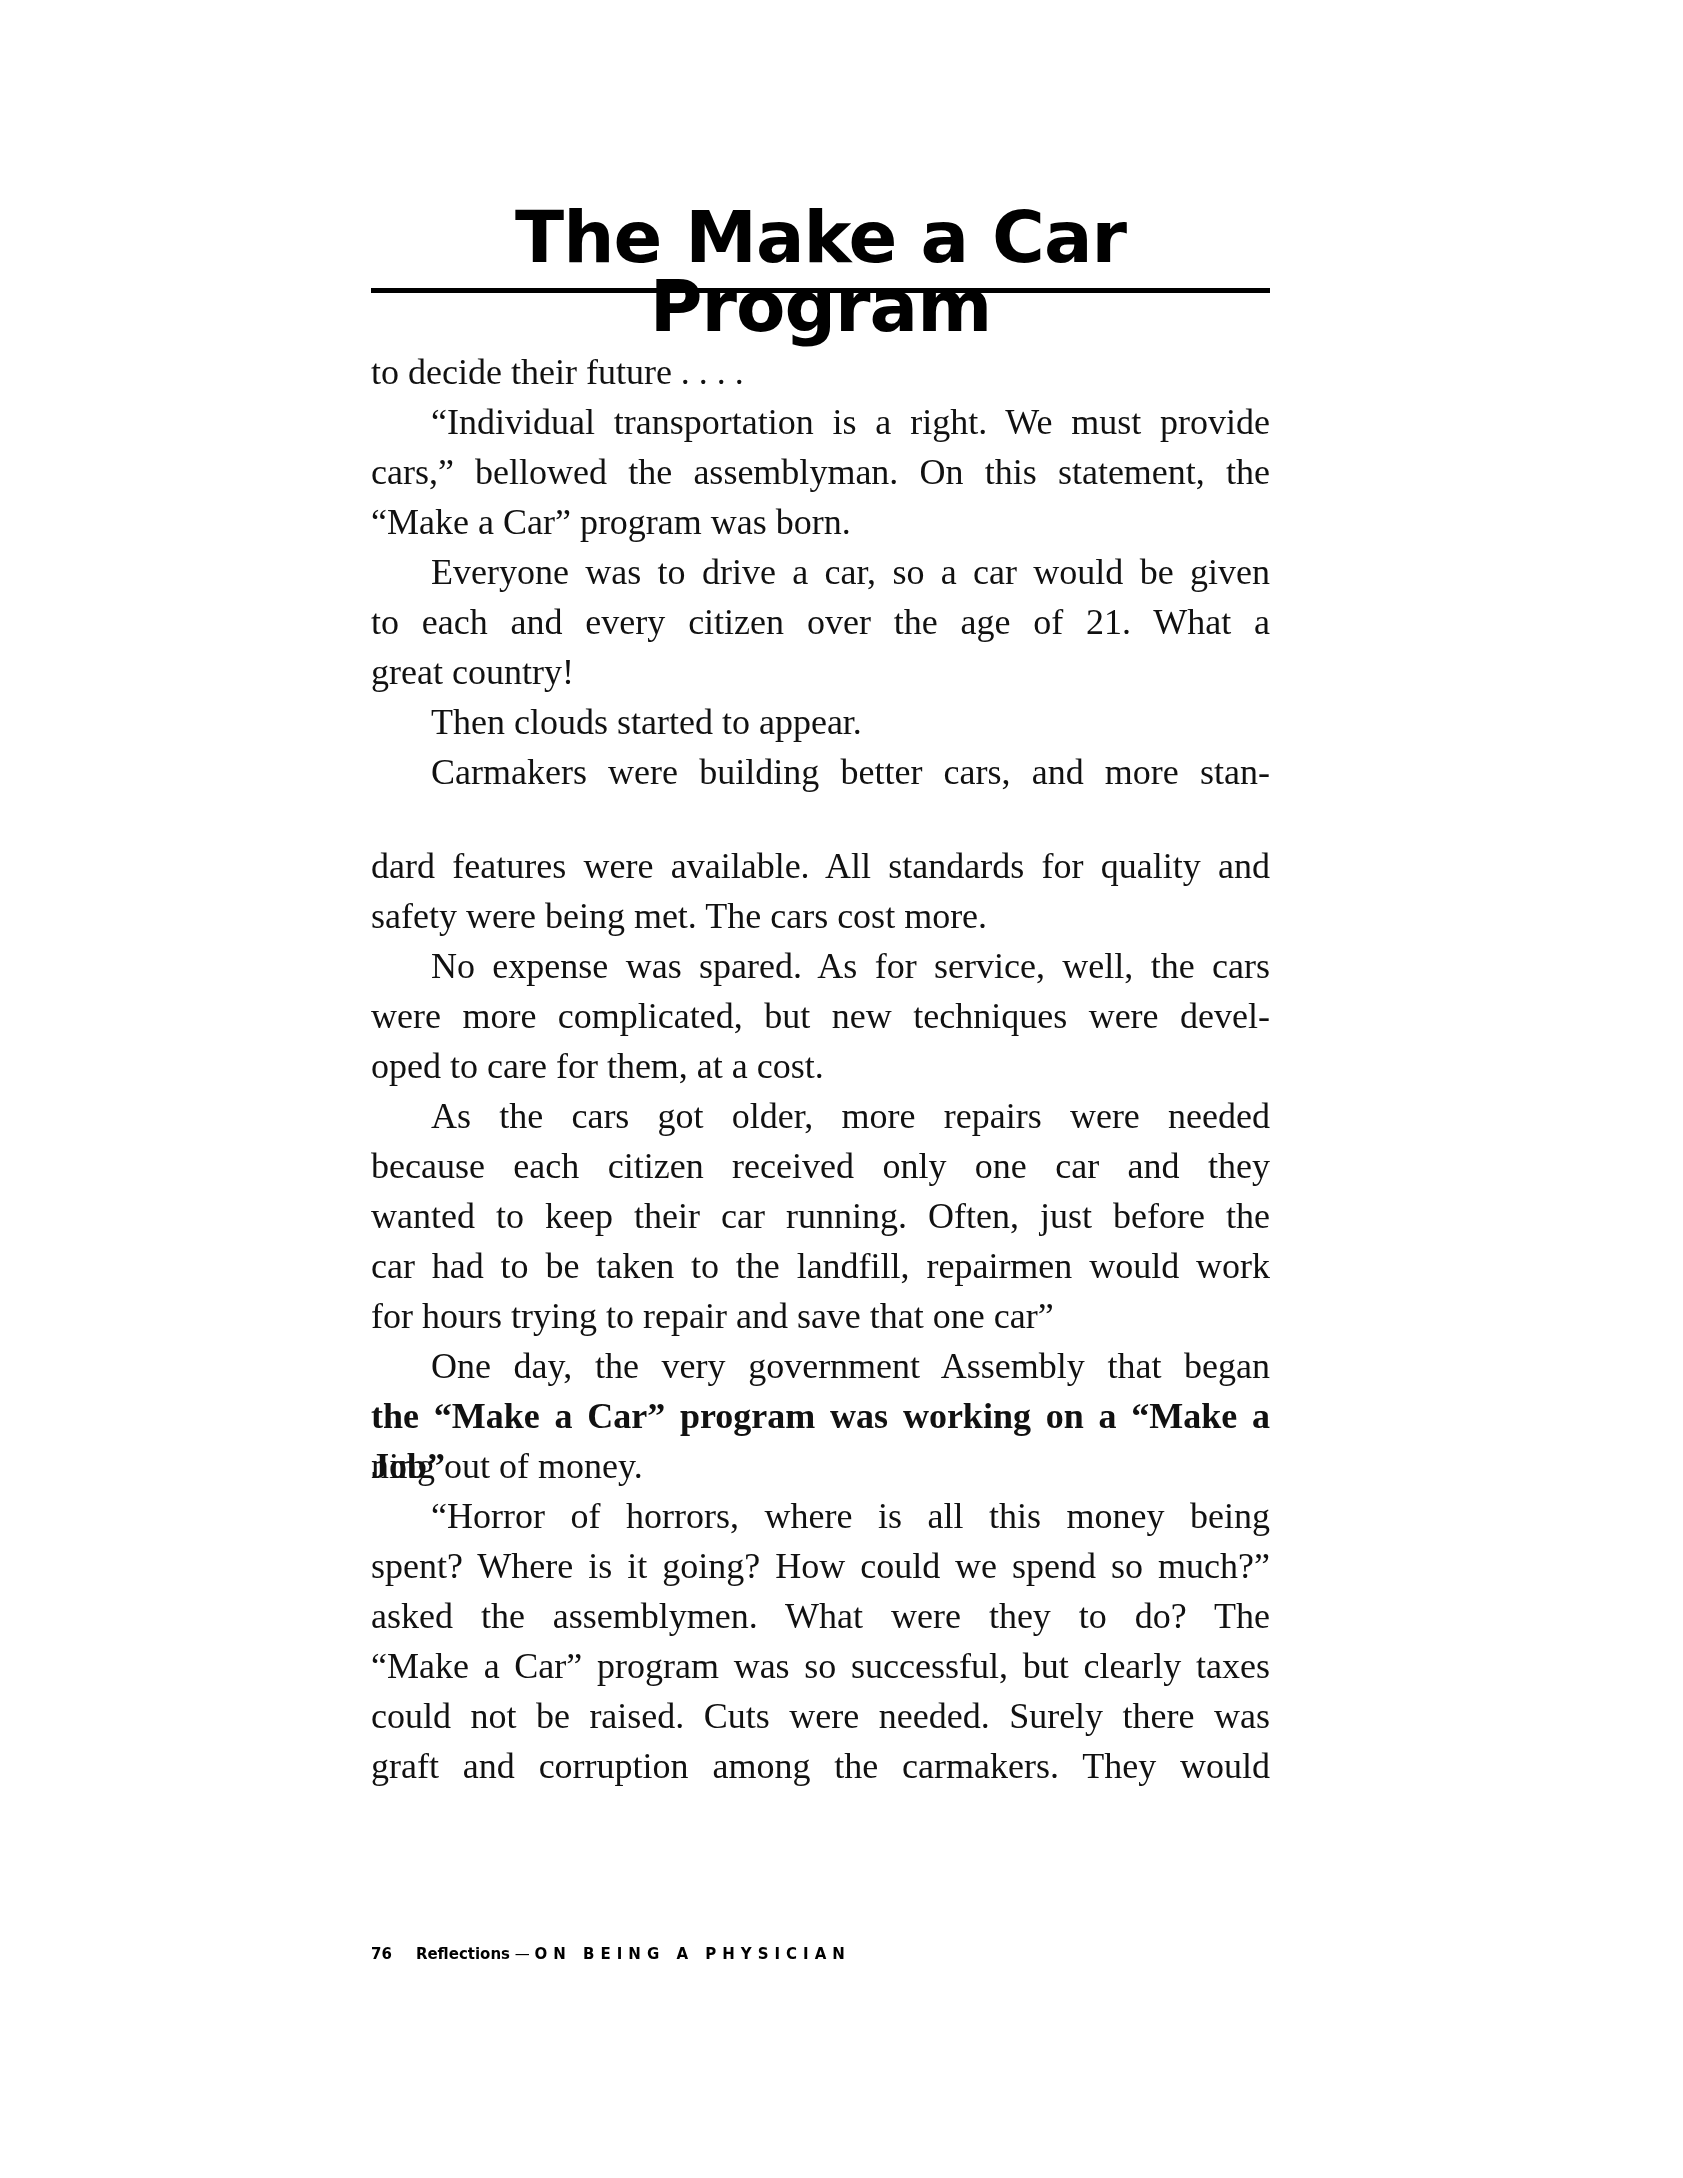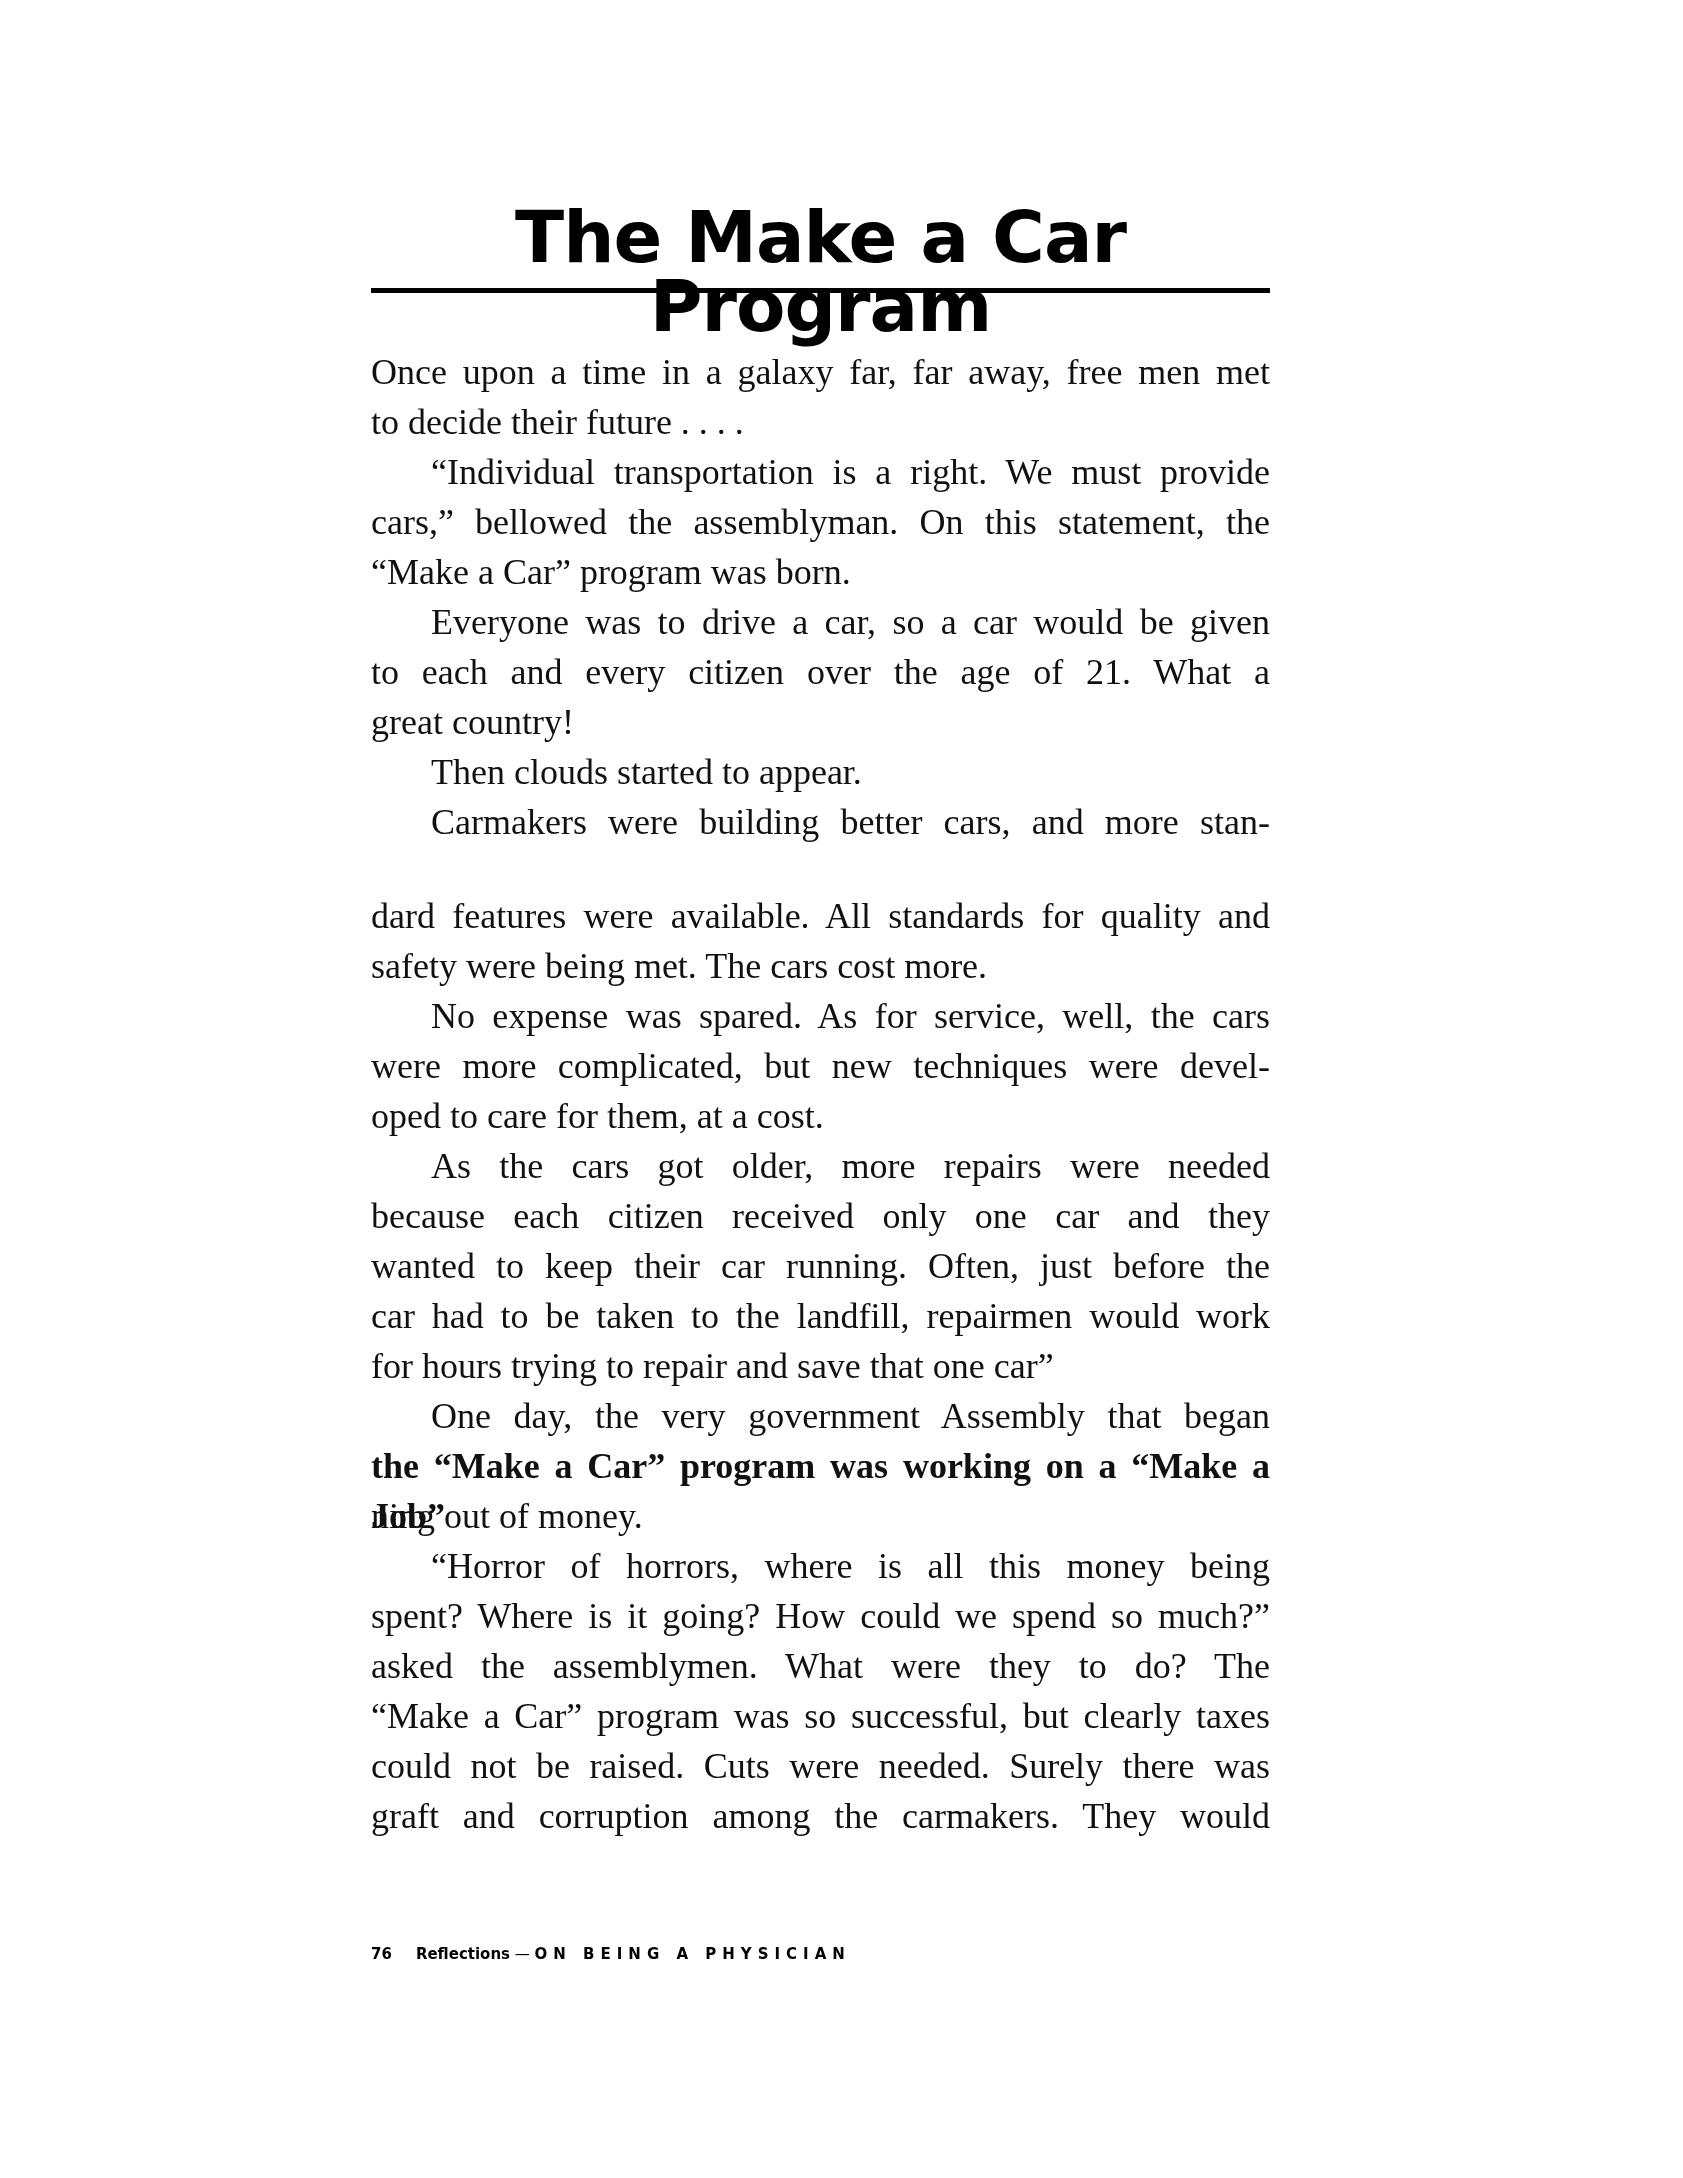--- a/index.html
+++ b/index.html
@@ -29,21 +29,20 @@
   .footer .title-part { font-weight:bold; }
   .footer .sub { letter-spacing:6px; font-weight:bold; }
 </style>
 </head>
 <body>
 
 <div class="title">The Make a Car Program</div>
 <div class="rule"></div>
 
 <div class="body-text" id="body">
-    <div class="line" style="white-space: normal;">Once upon a time in a galaxy far, far away, free men met</div>
     <div class="line last">to decide their future . . . .</div>
     <div class="line indent" style="white-space: normal;">“Individual transportation is a right. We must provide</div>
     <div class="line" style="white-space: normal;">cars,” bellowed the assemblyman. On this statement, the</div>
     <div class="line last">“Make a Car” program was born.</div>
     <div class="line indent" style="white-space: normal;">Everyone was to drive a car, so a car would be given</div>
     <div class="line" style="white-space: normal;">to each and every citizen over the age of 21. What a</div>
     <div class="line last">great country!</div>
     <div class="line indent last">Then clouds started to appear.</div>
     <div class="line indent" style="white-space: normal;">Carmakers were building better cars, and more stan-</div>
     <div class="line" style="white-space: normal; margin-top: 44px;">dard features were available. All standards for quality and</div>

